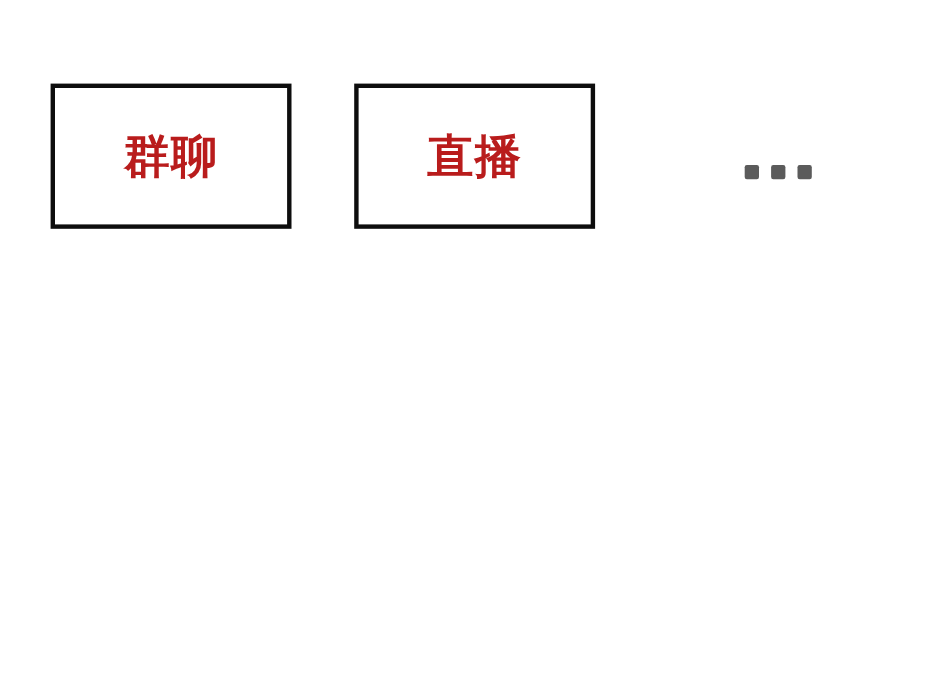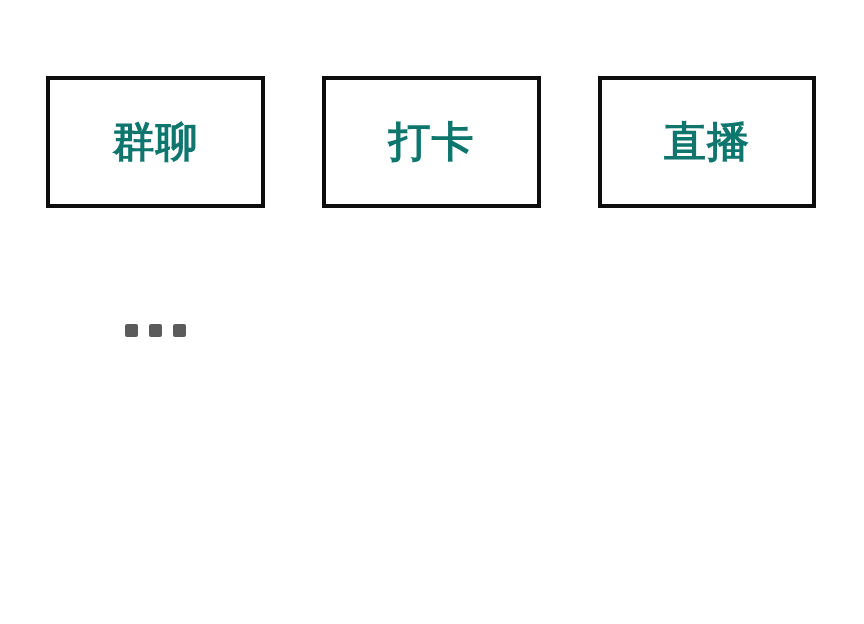--- a/index.html
+++ b/index.html
@@ -42,21 +42,21 @@
     border: 4px solid #0d0d0d;
     background: #ffffff;
   }
   .cell.plain {
     border: 4px solid transparent;
     background: transparent;
   }
   .cell-label {
     font-size: 42px;
     font-weight: bold;
-    color: #0f766e;
+    color: #b91c1c;
     letter-spacing: 1px;
     line-height: 1;
     white-space: nowrap;
     user-select: none;
   }
   .ellipsis {
     display: flex;
     align-items: center;
     justify-content: center;
     gap: 11px;
@@ -81,23 +81,20 @@
 <body>
 
 <div id="canvas">
   <div class="grid">
 
     <div class="cell boxed">
       <span class="cell-label">群聊</span>
     </div>
 
 
-    <div class="cell boxed">
-      <span class="cell-label">打卡</span>
-    </div>
 
 
 
 
 
     <div class="cell boxed">
       <span class="cell-label">直播</span>
     </div>
 
     <div class="cell plain">

